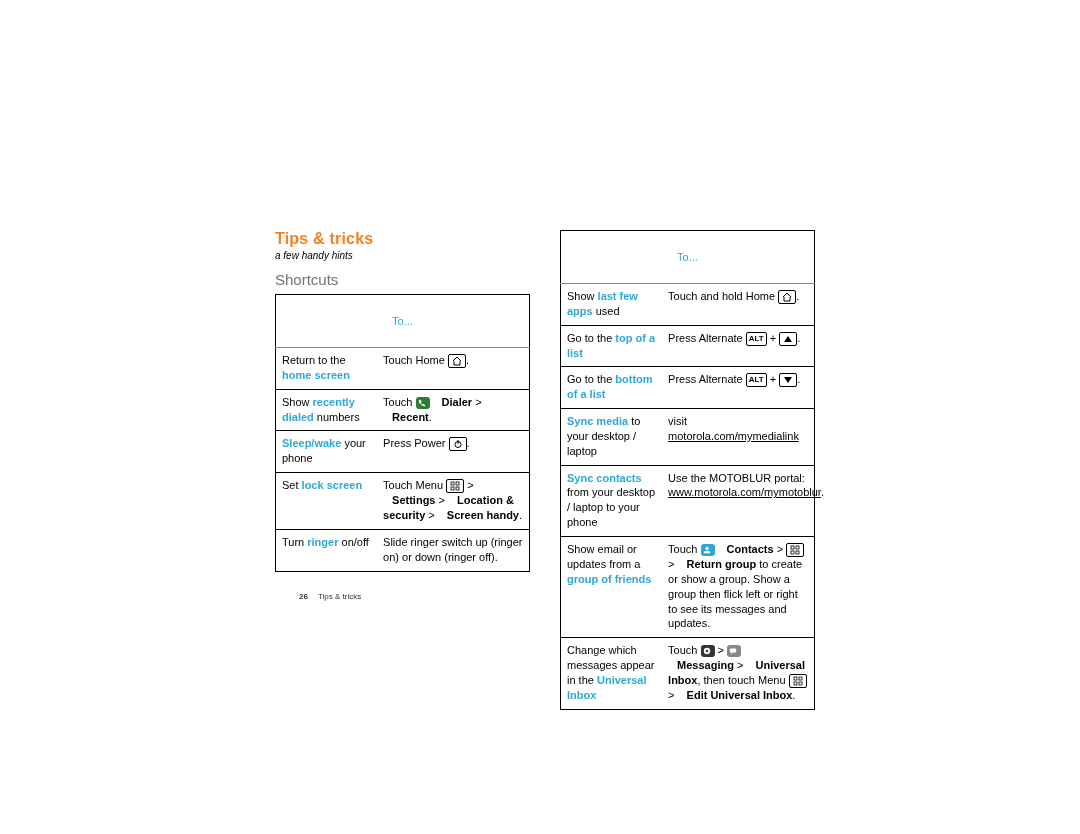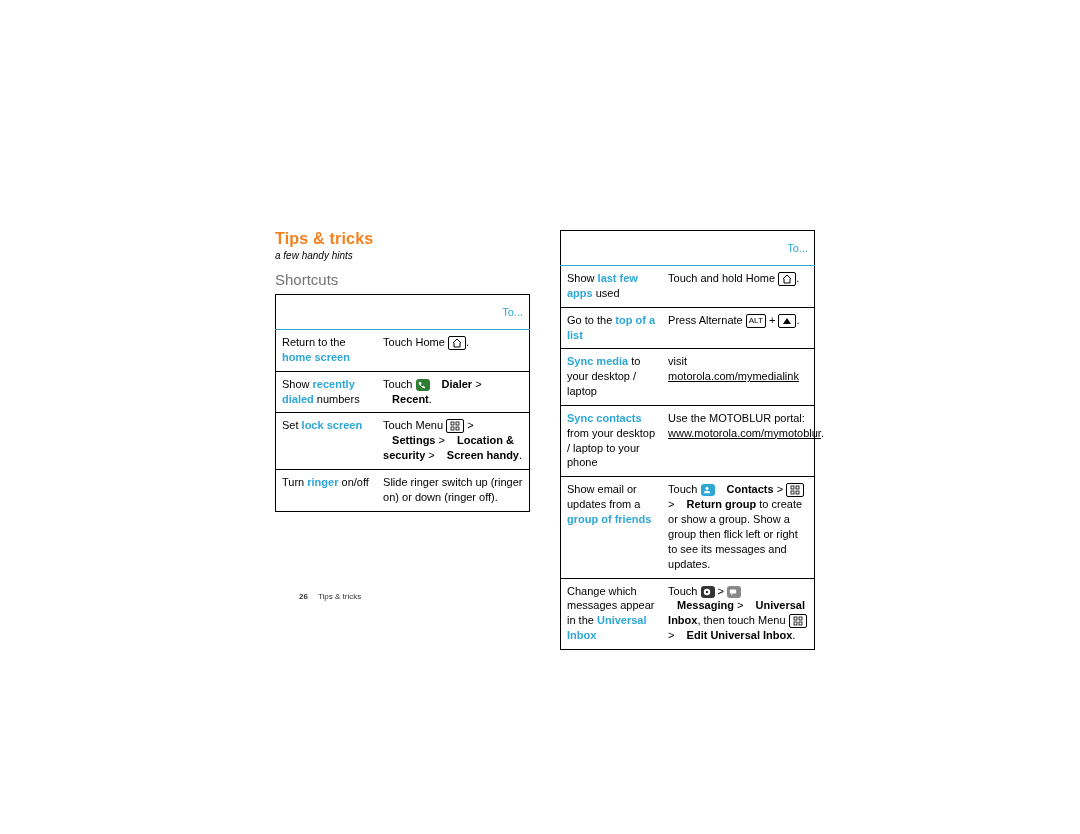--- a/index.html
+++ b/index.html
@@ -50,23 +50,23 @@
   }
   table.shortcuts {
     width: 100%;
     border-collapse: collapse;
     border: 1px solid #000;
     table-layout: fixed;
   }
   table.shortcuts th {
     color: #2ea7d7;
     font-weight: normal;
-    text-align: right;
+    text-align: center;
     font-size: 11px;
-    padding: 11px 6px;
+    padding: 20px 6px;
     border-bottom: 1px solid #2ea7d7;
   }
   table.shortcuts td {
     vertical-align: top;
     padding: 5px 6px 6px 6px;
     border-top: 1px solid #000;
     font-size: 11px;
     line-height: 1.35;
   }
   table.shortcuts col.c1 { width: 40%; }
@@ -81,20 +81,21 @@
     display: inline-block;
     border: 1px solid #000;
     border-radius: 2px;
     padding: 0 2px;
     min-width: 12px;
     height: 12px;
     line-height: 12px;
     font-size: 8px;
     text-align: center;
     vertical-align: middle;
+    font-weight: bold;
   }
   .key svg {
     display: block;
     width: 10px;
     height: 10px;
     margin: 1px auto;
   }
   .pill {
     display: inline-flex;
     align-items: center;
@@ -152,20 +153,27 @@
               </tr>
               <tr>
                 <td>Show <span class="hl">recently dialed</span> numbers</td>
                 <td>Touch <span class="pill ">
                     <svg viewBox="0 0 10 10">
                       <path d="M2 1 Q1 1 1 2 L1 3 Q1 5 4 7 Q6 9 8 9 L9 9 Q9 8 8 7 L7 6 Q6 6 5 7 Q3 5 4 4 Q5 3 4 2 Z" fill="#fff"></path>
                     </svg>
                   </span> <span class="b">Dialer</span> &gt; <span class="b">Recent</span>.</td>
               </tr>
               <tr>
+                <td><span class="hl">Sleep/wake</span> your phone</td>
+                <td>Press Power <span class="key"><svg viewBox="0 0 10 10">
+                      <circle cx="5" cy="5.5" r="3" fill="none" stroke="#000" stroke-width="1"></circle>
+                      <line x1="5" y1="1" x2="5" y2="5" stroke="#000" stroke-width="1"></line>
+                    </svg></span>.</td>
+              </tr>
+              <tr>
                 <td>Set <span class="hl">lock screen</span></td>
                 <td>Touch Menu <span class="key"><svg viewBox="0 0 10 10">
                       <rect x="1" y="1" width="3" height="3" fill="none" stroke="#000" stroke-width="0.8"></rect>
                       <rect x="6" y="1" width="3" height="3" fill="none" stroke="#000" stroke-width="0.8"></rect>
                       <rect x="1" y="6" width="3" height="3" fill="none" stroke="#000" stroke-width="0.8"></rect>
                       <rect x="6" y="6" width="3" height="3" fill="none" stroke="#000" stroke-width="0.8"></rect>
                     </svg></span> &gt; <span class="b">Settings</span> &gt; <span class="b">Location &amp; security</span> &gt; <span class="b">Screen handy</span>.</td>
               </tr>
               <tr>
                 <td>Turn <span class="hl">ringer</span> on/off</td>
@@ -193,20 +201,26 @@
                       <path d="M1 5 L5 1 L9 5 M2 5 V9 H8 V5" fill="none" stroke="#000" stroke-width="1"></path>
                     </svg></span>.</td>
               </tr>
               <tr>
                 <td>Go to the <span class="hl">top of a list</span></td>
                 <td>Press Alternate <span class="key">ALT</span> + <span class="key"><svg viewBox="0 0 10 10">
                       <path d="M5 2 L9 8 L1 8 Z" fill="#000"></path>
                     </svg></span>.</td>
               </tr>
               <tr>
+                <td>Go to the <span class="hl">bottom of a list</span></td>
+                <td>Press Alternate <span class="key">ALT</span> + <span class="key"><svg viewBox="0 0 10 10">
+                      <path d="M5 8 L9 2 L1 2 Z" fill="#000"></path>
+                    </svg></span>.</td>
+              </tr>
+              <tr>
                 <td><span class="hl">Sync media</span> to your desktop / laptop</td>
                 <td>visit <a class="lnk">motorola.com/mymedialink</a></td>
               </tr>
               <tr>
                 <td><span class="hl">Sync contacts</span> from your desktop / laptop to your phone</td>
                 <td>Use the MOTOBLUR portal: <a class="lnk">www.motorola.com/mymotoblur</a>.</td>
               </tr>
               <tr>
                 <td>Show email or updates from a <span class="hl">group of friends</span></td>
                 <td>Touch <span class="pill blue">

